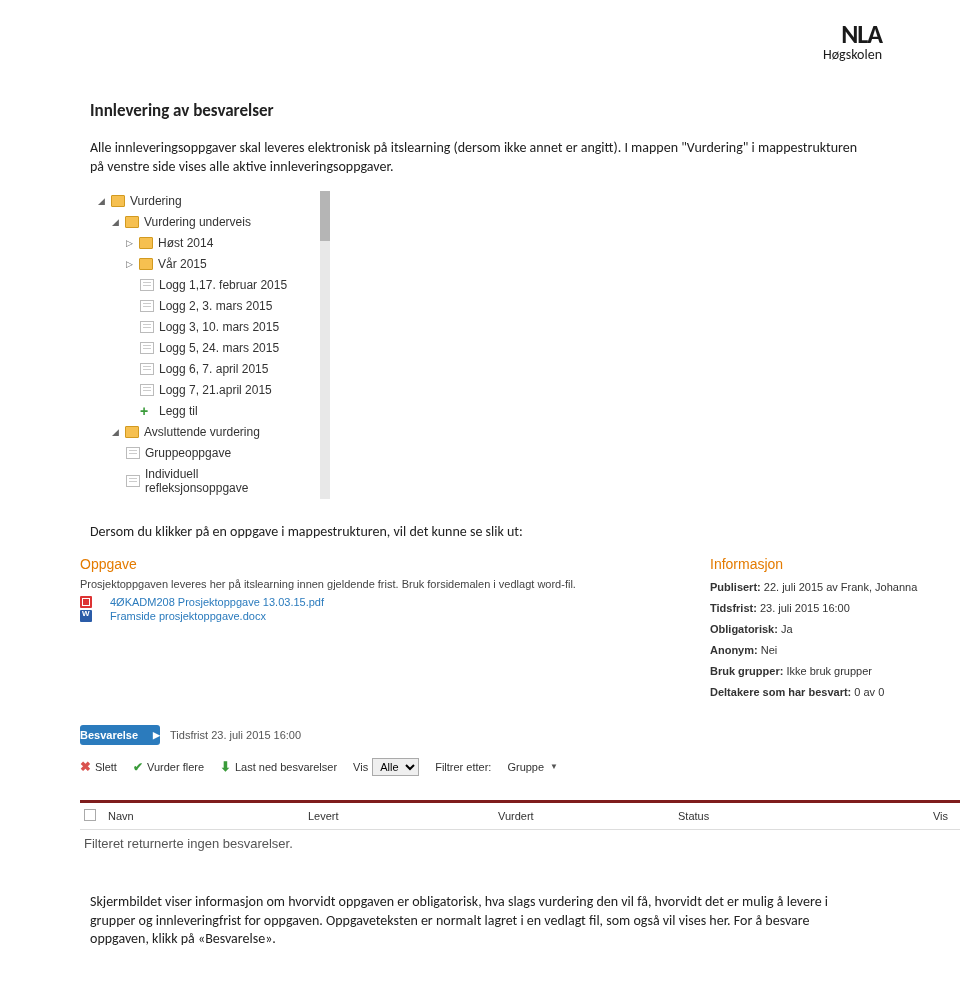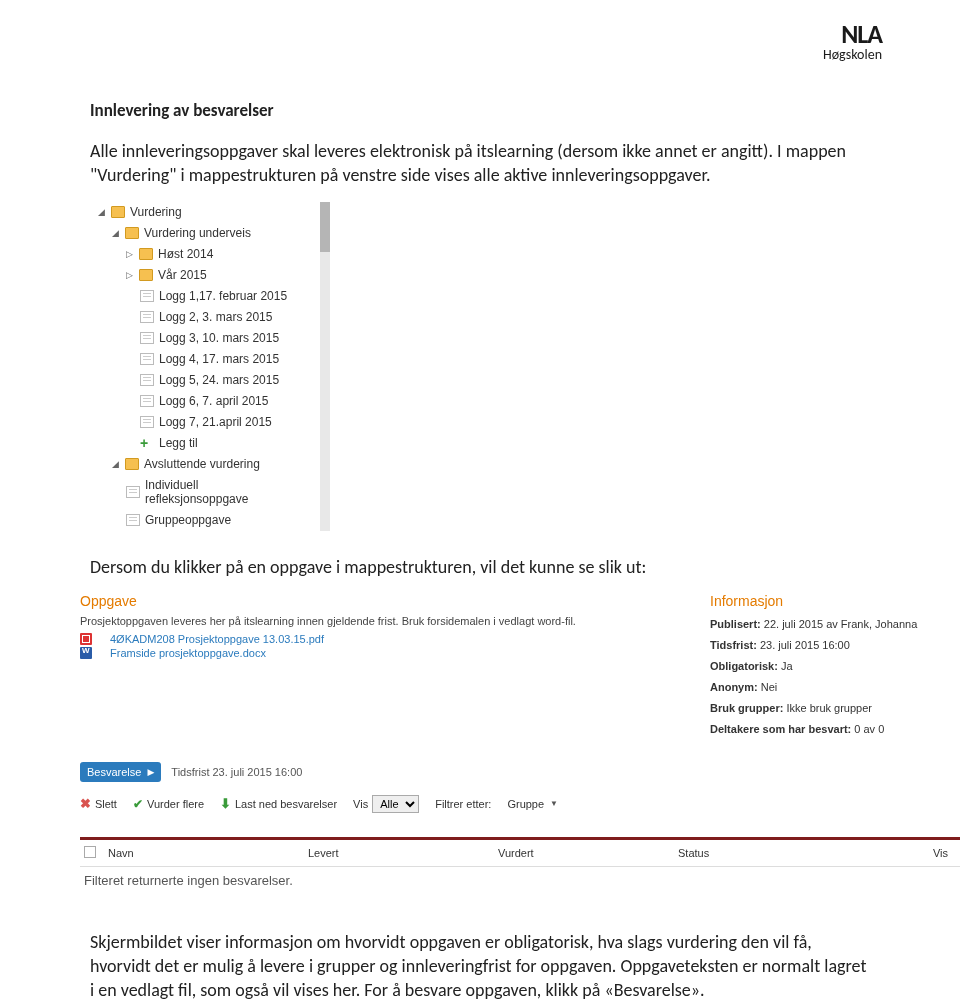--- a/index.html
+++ b/index.html
@@ -22,21 +22,21 @@
   }
   .logo-top { font-weight: 900; font-size: 26px; letter-spacing: -1px; color: #1a1a1a; }
   .logo-bottom { font-size: 14px; color: #1a1a1a; margin-top: -4px; }
   h2.title {
     font-size: 17px;
     font-weight: bold;
     margin-bottom: 18px;
     margin-top: 60px;
   }
   p.body {
-    font-size: 18px;
+    font-size: 14px;
     line-height: 1.35;
     margin-bottom: 14px;
   }
   
   .tree-wrap {
     margin: 12px 0 24px 0;
     width: 230px;
     font-family: "Segoe UI", Arial, sans-serif;
     font-size: 12px;
     color: #333;
@@ -92,21 +92,21 @@
   .pdf-icon::after { content: ""; position: absolute; inset: 2px 2px; border: 1px solid #fff; }
   .word-icon { width: 12px; height: 12px; background: #2a5ca8; border-radius: 1px; position: relative; }
   .word-icon::after { content: "W"; color: #fff; font-size: 8px; font-weight: bold; position: absolute; left: 2px; top: -1px;}
   .attach-link { color: #2b7bbd; }
   .info-line { font-size: 11px; margin: 9px 0; }
   .info-line b { font-weight: bold; }
 
   .tabs-row { display: flex; align-items: center; gap: 10px; margin-top: 18px; }
   .tab-btn {
     background: #2b7bbd; color: #fff; border-radius: 3px;
-    padding: 4px 7px; font-size: 11px; display: inline-flex; align-items: center; gap: 6px;
+    padding: 4px 0; font-size: 11px; display: inline-flex; align-items: center; gap: 15px; font-weight: bold;
   }
   .tab-arrow { font-size: 9px; }
   .deadline-txt { font-size: 11px; color: #555; }
 
   .toolbar-row {
     display: flex; align-items: center; gap: 16px;
     margin-top: 12px; font-size: 11px; color: #333;
     border-top: 1px solid transparent;
   }
   .tool { display: inline-flex; align-items: center; gap: 4px; }
@@ -175,50 +175,46 @@
     <div class="tree-item ind4">
         <span class="doc-icon"></span>
         <span class="tree-label">Logg 2, 3. mars 2015</span>
       </div>
     <div class="tree-item ind4">
         <span class="doc-icon"></span>
         <span class="tree-label">Logg 3, 10. mars 2015</span>
       </div>
     <div class="tree-item ind4">
         <span class="doc-icon"></span>
-        <span class="tree-label">Logg 4, 17. mars 2015</span>
-      </div>
-    <div class="tree-item ind4">
-        <span class="doc-icon"></span>
         <span class="tree-label">Logg 5, 24. mars 2015</span>
       </div>
     <div class="tree-item ind4">
         <span class="doc-icon"></span>
         <span class="tree-label">Logg 6, 7. april 2015</span>
       </div>
     <div class="tree-item ind4">
         <span class="doc-icon"></span>
         <span class="tree-label">Logg 7, 21.april 2015</span>
       </div>
     <div class="tree-item ind4">
         <span class="plus-icon">+</span>
         <span class="tree-label">Legg til</span>
       </div>
     <div class="tree-item ind2">
       <span class="arrow">◢</span>
       <span class="folder-icon"></span>
       <span class="tree-label">Avsluttende vurdering</span>
     </div>
+    <div class="tree-item ind3">
+        <span class="doc-icon"></span>
+        <span class="tree-label">Gruppeoppgave</span>
+      </div>
     <div class="tree-item ind3" style="white-space:normal; max-width:180px;">
         <span class="doc-icon"></span>
         <span class="tree-label">Individuell refleksjonsoppgave</span>
-      </div>
-    <div class="tree-item ind3">
-        <span class="doc-icon"></span>
-        <span class="tree-label">Gruppeoppgave</span>
       </div>
   </div>
 
   <p class="body">Dersom du klikker på en oppgave i mappestrukturen, vil det kunne se slik ut:</p>
 
   <div class="assign">
     <div class="assign-top">
       <div class="assign-left">
         <h3>Oppgave</h3>
         <div class="assign-desc">Prosjektoppgaven leveres her på itslearning innen gjeldende frist. Bruk forsidemalen i vedlagt word-fil.</div>

